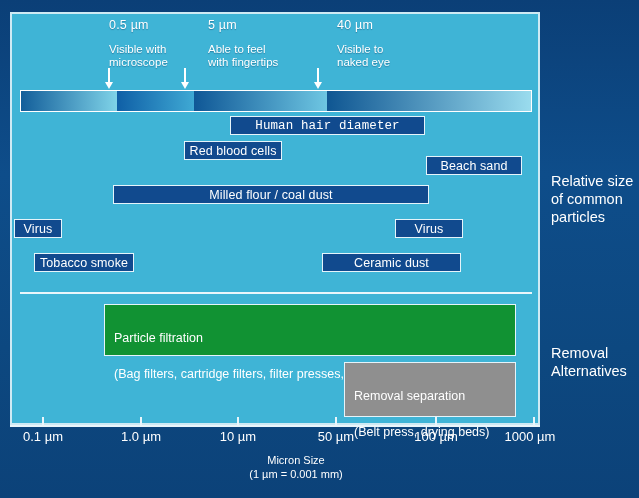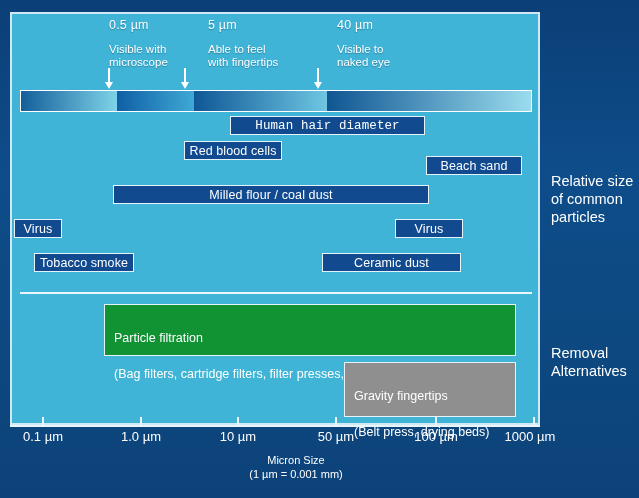--- a/index.html
+++ b/index.html
@@ -219,21 +219,21 @@
     <div class="plabel" style="left:310px; top:239px; width:139px;">Ceramic dust</div>
 
     <div id="divider"></div>
 
     <div class="rbox" id="box-filtration" style="left:92px; top:290px; width:412px; height:52px;">
       <div>Particle filtration</div>
       <div>(Bag filters, cartridge filters, filter presses, pressure leaf filters)</div>
     </div>
 
     <div class="rbox" id="box-gravity" style="left:332px; top:348px; width:172px; height:55px;">
-      <div>Gravity fingertips</div>
+      <div>Removal separation</div>
       <div>(Belt press, drying beds)</div>
     </div>
 
   </div>
 
   <div id="axis-line"></div>
 
   <div class="axis-tick" style="left:42px;"></div>
   <div class="axis-tick" style="left:140px;"></div>
   <div class="axis-tick" style="left:237px;"></div>

